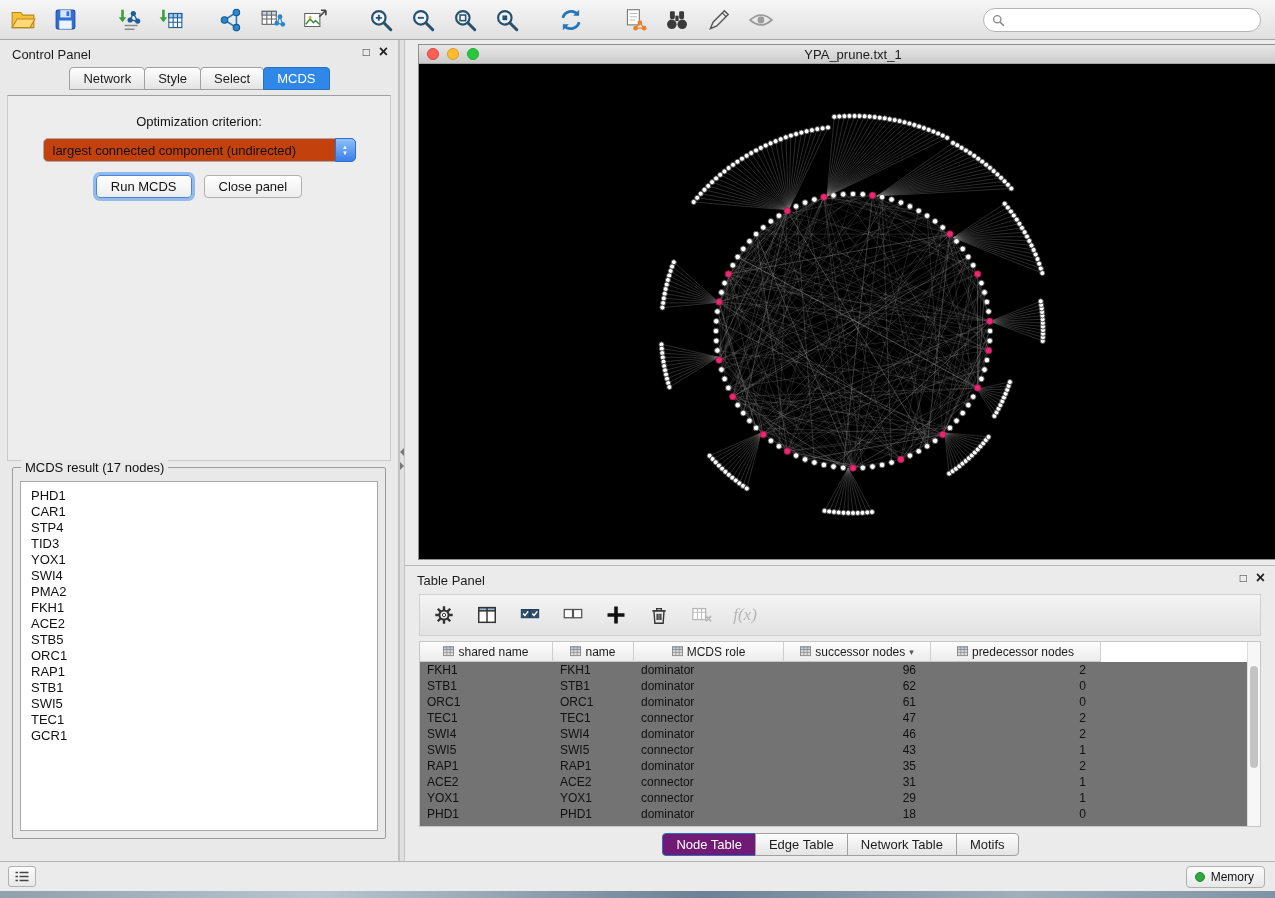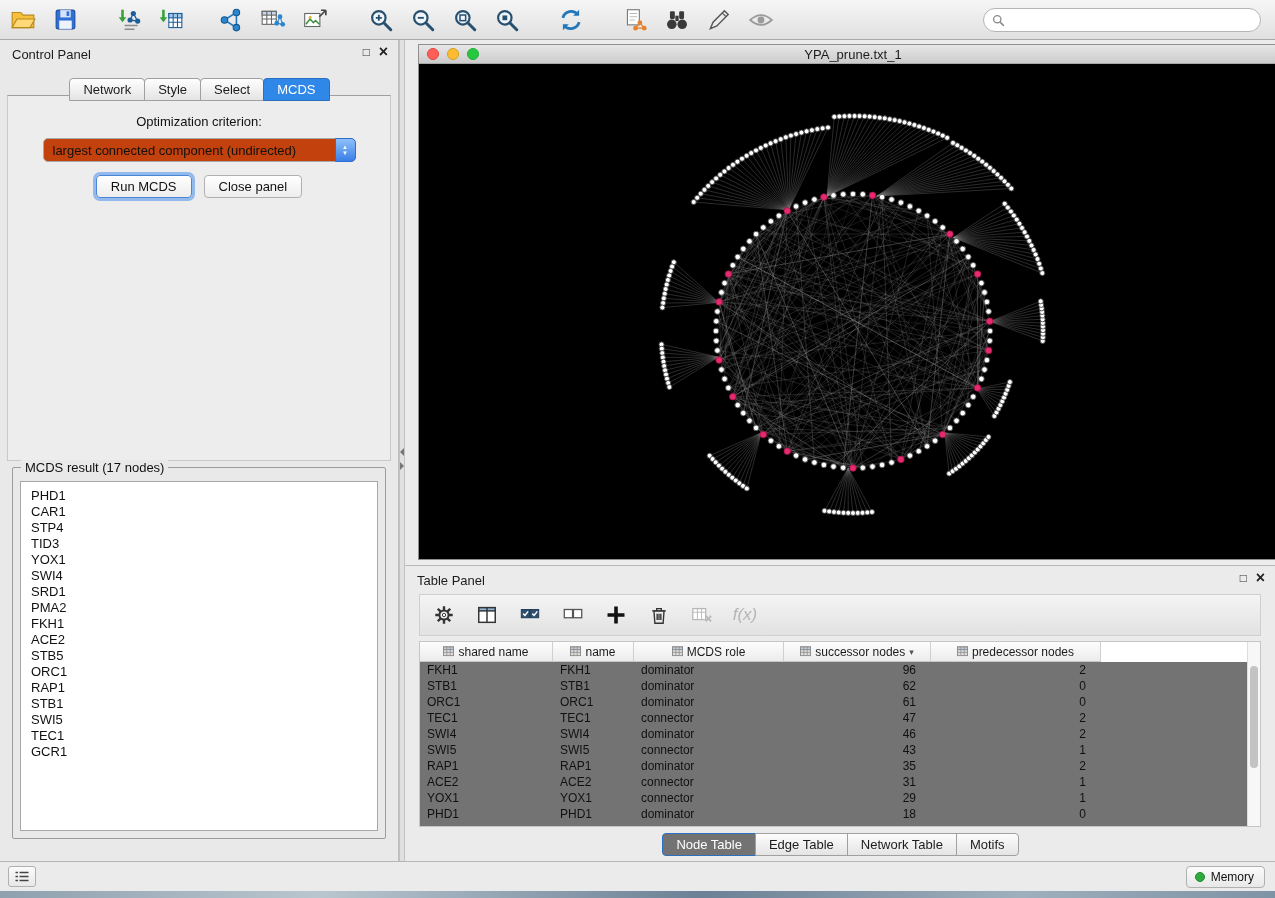--- a/index.html
+++ b/index.html
@@ -14,21 +14,21 @@
 .tb-btn{width:30px;height:30px;display:flex;align-items:center;justify-content:center;background:none;border:none;cursor:default;}
 .search-box{position:absolute;right:14px;top:8px;width:278px;height:24px;background:#fff;border:1px solid #b5b5b5;border-radius:12px;display:flex;align-items:center;padding-left:8px;gap:5px;}
 .search-box input{border:none;outline:none;flex:1;height:20px;font-size:12px;background:transparent;font-family:inherit;}
 
 
 .control-panel{position:absolute;left:0;top:40px;width:399px;bottom:30px;background:#e9e9e9;border-right:1px solid #bdbdbd;}
 .cp-header{position:relative;height:26px;}
 .panel-title{position:absolute;left:12px;top:7px;font-size:13px;color:#1c1c1c;}
 .win-float{position:absolute;right:28px;top:5px;font-size:12px;color:#333;cursor:default;}
 .win-close{position:absolute;right:10px;top:3px;font-size:16px;font-weight:bold;color:#222;cursor:default;}
-.cp-tabs{display:flex;justify-content:center;margin-top:12px;position:relative;z-index:2;}
+.cp-tabs{display:flex;justify-content:center;margin-top:1px;position:relative;z-index:2;}
 .cp-tab{font-size:13px;padding:3px 13px;background:linear-gradient(#fefefe,#e4e4e4);border:1px solid #a0a0a0;margin-right:-1px;border-radius:4px 4px 0 0;color:#1c1c1c;cursor:default;}
 .cp-tab.sel{background:#2f87e8;color:#fff;border-color:#2b6fc0;}
 .cp-pane{position:absolute;left:7px;right:7px;top:55px;height:366px;background:#ededed;border:1px solid #c9c9c9;border-top:1px solid #9f9f9f;}
 .opt-label{text-align:center;margin-top:18px;font-size:13px;color:#111;}
 .combo{position:relative;margin:9px auto 0;width:313px;height:24px;background:#c2410c;border:1px solid #a9a9a9;border-radius:5px;cursor:default;}
 .combo-text{position:absolute;left:9px;top:4px;font-size:13px;color:#111;white-space:nowrap;}
 .combo-btn{position:absolute;right:-1px;top:-1px;width:21px;height:24px;border-radius:0 5px 5px 0;background:linear-gradient(#8ec0f9,#3a7fe8);display:flex;flex-direction:column;align-items:center;justify-content:center;color:#fff;border:1px solid #2f6fd0;}
 .combo-btn b{font-size:6px;line-height:6px;font-weight:normal;}
 .btn-row{display:flex;justify-content:center;gap:12px;margin-top:13px;}
 .btn{font-size:13px;padding:3px 14px;background:linear-gradient(#ffffff,#ededed);border:1px solid #b0b0b0;border-radius:4px;color:#111;font-family:inherit;cursor:default;}
@@ -51,37 +51,37 @@
 .tl.yellow{left:28px;background:#febc2e;border:1px solid #d89e24;}
 .tl.green{left:48px;background:#28c83e;border:1px solid #1faf34;}
 .net-title{position:absolute;left:0;right:0;text-align:center;top:2px;font-size:13px;color:#1c1c1c;}
 #net-svg{display:block;background:#000;}
 
 
 .table-panel{position:absolute;left:405px;top:565px;right:0;bottom:30px;background:#ebebeb;border-top:1px solid #b8b8b8;}
 .tp-header{position:relative;height:26px;}
 .tp-toolbar{position:absolute;left:14px;right:14px;top:28px;height:42px;background:linear-gradient(#f4f4f4,#e2e2e2);border:1px solid #cfcfcf;display:flex;align-items:center;gap:15px;padding-left:10px;}
 .tp-toolbar .tb-btn{width:28px;height:28px;}
-.fx{font-family:Liberation Sans, sans-serif;font-style:italic;font-size:17px;color:#b5b5b5;}
+.fx{font-family:Liberation Serif, serif;font-style:italic;font-size:17px;color:#b5b5b5;}
 .table-area{position:absolute;left:14px;right:14px;top:75px;bottom:34px;background:#737373;border:1px solid #c6c6c6;overflow:hidden;}
 .thead{display:flex;height:20px;background:#fff;}
 .th{display:flex;align-items:center;justify-content:center;gap:4px;font-size:12px;background:linear-gradient(#fdfdfd,#ececec);border-right:1px solid #cfcfcf;border-bottom:1px solid #c6c6c6;color:#1c1c1c;cursor:default;}
 .arr{font-size:9px;color:#555;}
 .c0{width:133px}.c1{width:81px}.c2{width:150px}.c3{width:147px}.c4{width:170px}
 .tbody{position:relative;}
 .tr{display:flex;height:16px;align-items:center;}
 .td{font-size:12px;padding-left:7px;white-space:nowrap;overflow:hidden;color:#111;}
 .td.num{text-align:right;padding-right:15px;padding-left:0;}
 .vscroll{position:absolute;right:0;top:0;bottom:0;width:13px;background:#f7f7f7;border-left:1px solid #ddd;}
 .vthumb{position:absolute;left:2px;right:2px;top:24px;height:102px;background:#c3c3c3;border-radius:5px;}
 .tp-tabs{position:absolute;left:0;right:0;bottom:5px;display:flex;justify-content:center;}
 .t-tab{font-size:13px;padding:3px 13px;background:linear-gradient(#fdfdfd,#e4e4e4);border:1px solid #a0a0a0;margin-right:-1px;color:#1c1c1c;cursor:default;}
 .t-tab:first-child{border-radius:4px 0 0 4px;}
 .t-tab:last-child{border-radius:0 4px 4px 0;}
-.t-tab.sel{background:#737373;color:#fff;border-color:#2b6fc0;}
+.t-tab.sel{background:#701a75;color:#fff;border-color:#2b6fc0;}
 
 
 .status-bar{position:absolute;left:0;right:0;bottom:0;height:30px;background:#ebebeb;border-top:1px solid #b5b5b5;}
 .menu-btn{position:absolute;left:8px;top:4px;width:28px;height:21px;background:linear-gradient(#fbfbfb,#e8e8e8);border:1px solid #b0b0b0;border-radius:3px;display:flex;align-items:center;justify-content:center;}
 .memory-btn{position:absolute;right:10px;top:4px;height:22px;padding:0 10px 0 8px;display:flex;align-items:center;gap:6px;background:linear-gradient(#fbfbfb,#e8e8e8);border:1px solid #b0b0b0;border-radius:4px;font-size:12px;color:#111;}
 .memdot{width:10px;height:10px;border-radius:50%;background:#2faa3c;border:1px solid #1f8a2c;}
 </style>
 </head>
 <body>
 
@@ -265,21 +265,20 @@
     </div>
     <div class="groupbox">
       <span class="gb-title">MCDS result (17 nodes)</span>
       <div class="gb-list" id="mcds-list">
           <div class="mcds-item">PHD1</div>
           <div class="mcds-item">CAR1</div>
           <div class="mcds-item">STP4</div>
           <div class="mcds-item">TID3</div>
           <div class="mcds-item">YOX1</div>
           <div class="mcds-item">SWI4</div>
-          <div class="mcds-item">SRD1</div>
           <div class="mcds-item">PMA2</div>
           <div class="mcds-item">FKH1</div>
           <div class="mcds-item">ACE2</div>
           <div class="mcds-item">STB5</div>
           <div class="mcds-item">ORC1</div>
           <div class="mcds-item">RAP1</div>
           <div class="mcds-item">STB1</div>
           <div class="mcds-item">SWI5</div>
           <div class="mcds-item">TEC1</div>
           <div class="mcds-item">GCR1</div>

